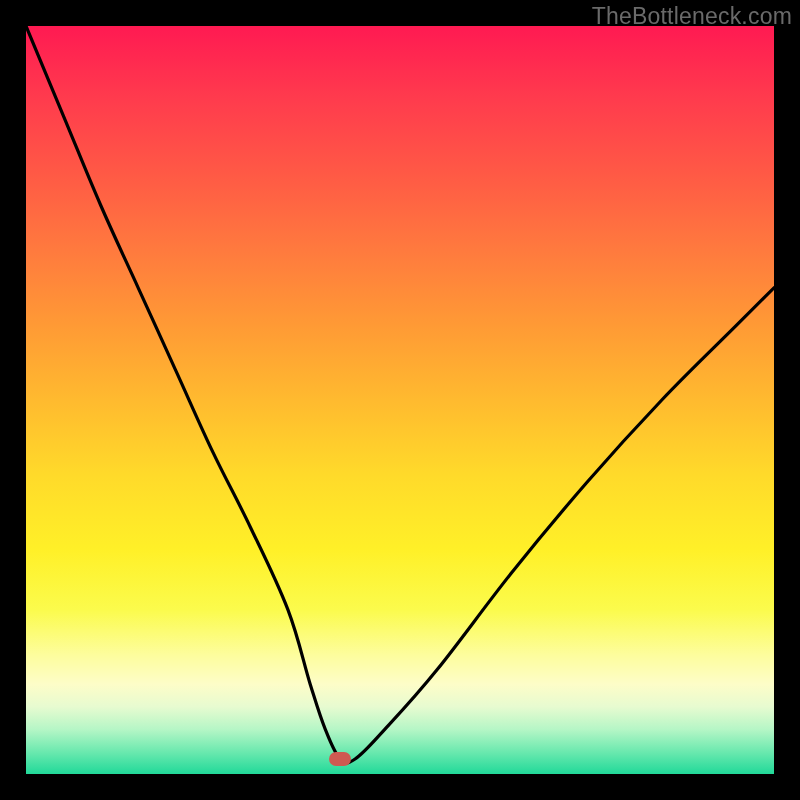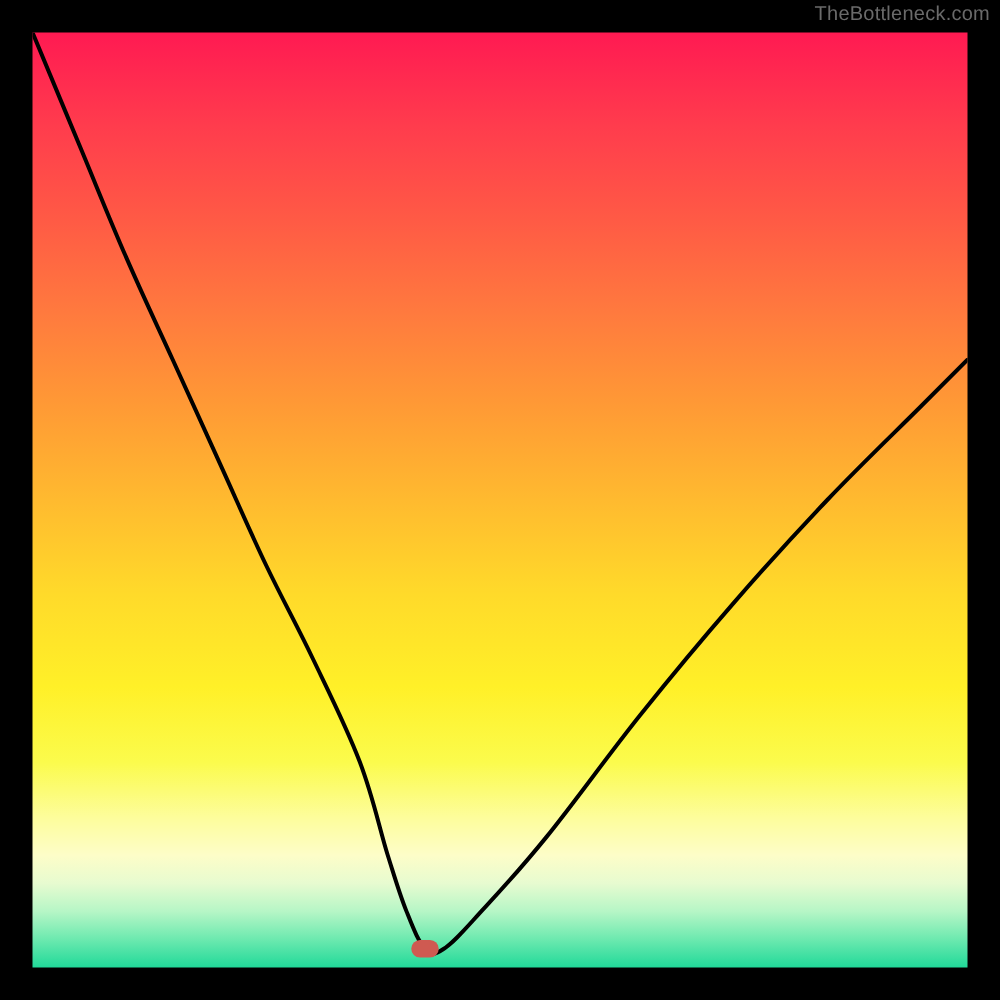--- a/index.html
+++ b/index.html
@@ -42,21 +42,21 @@
       #b6f6c6 94%,
       #6ce9af 97%,
       #21d999 100%
     );
   }
   .watermark {
     position: absolute;
     top: 3px;
     right: 8px;
     color: #6a6a6a;
-    font-size: 16px;
+    font-size: 23px;
     font-weight: 500;
     letter-spacing: 0.2px;
     font-family: Arial, Helvetica, sans-serif;
   }
   svg.curve {
     position: absolute;
     left: 0;
     top: 0;
     width: 748px;
     height: 748px;

